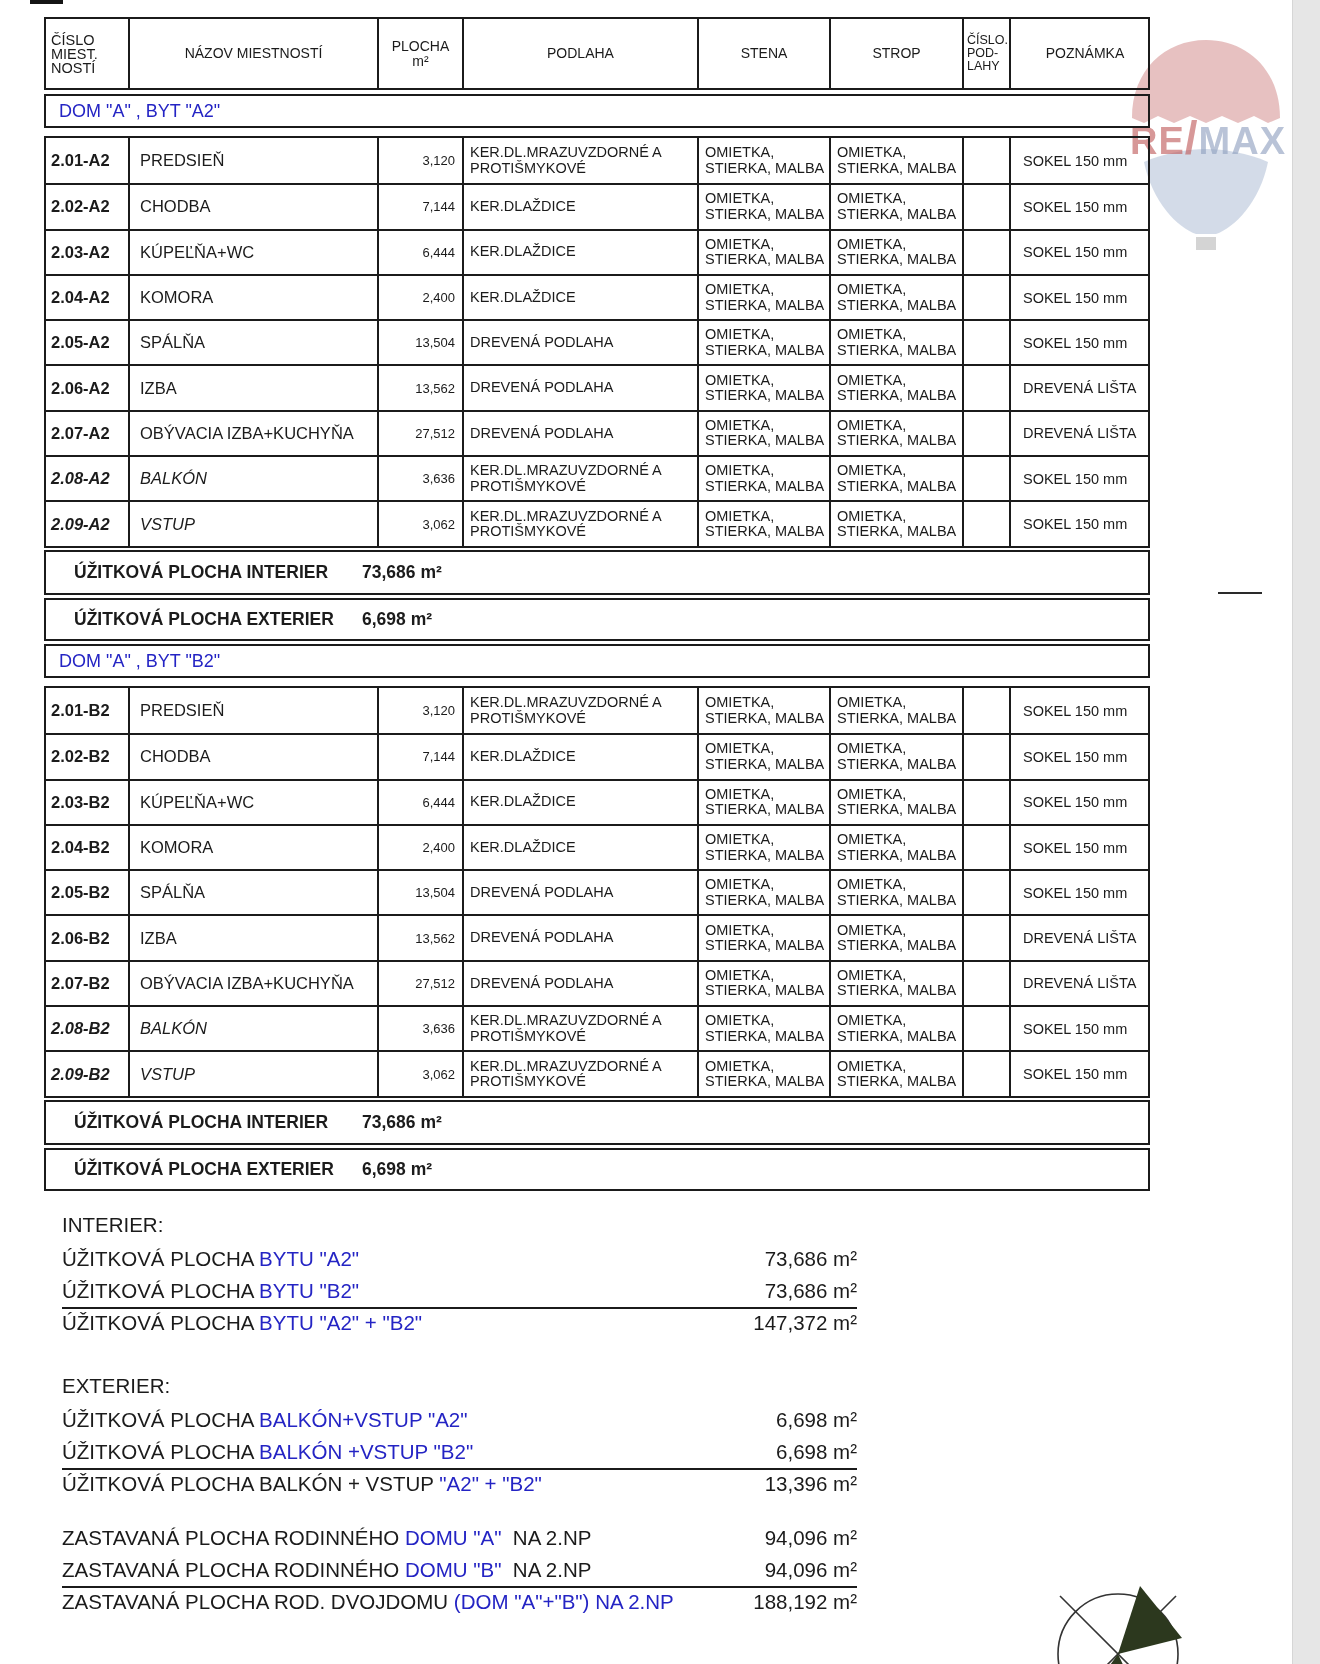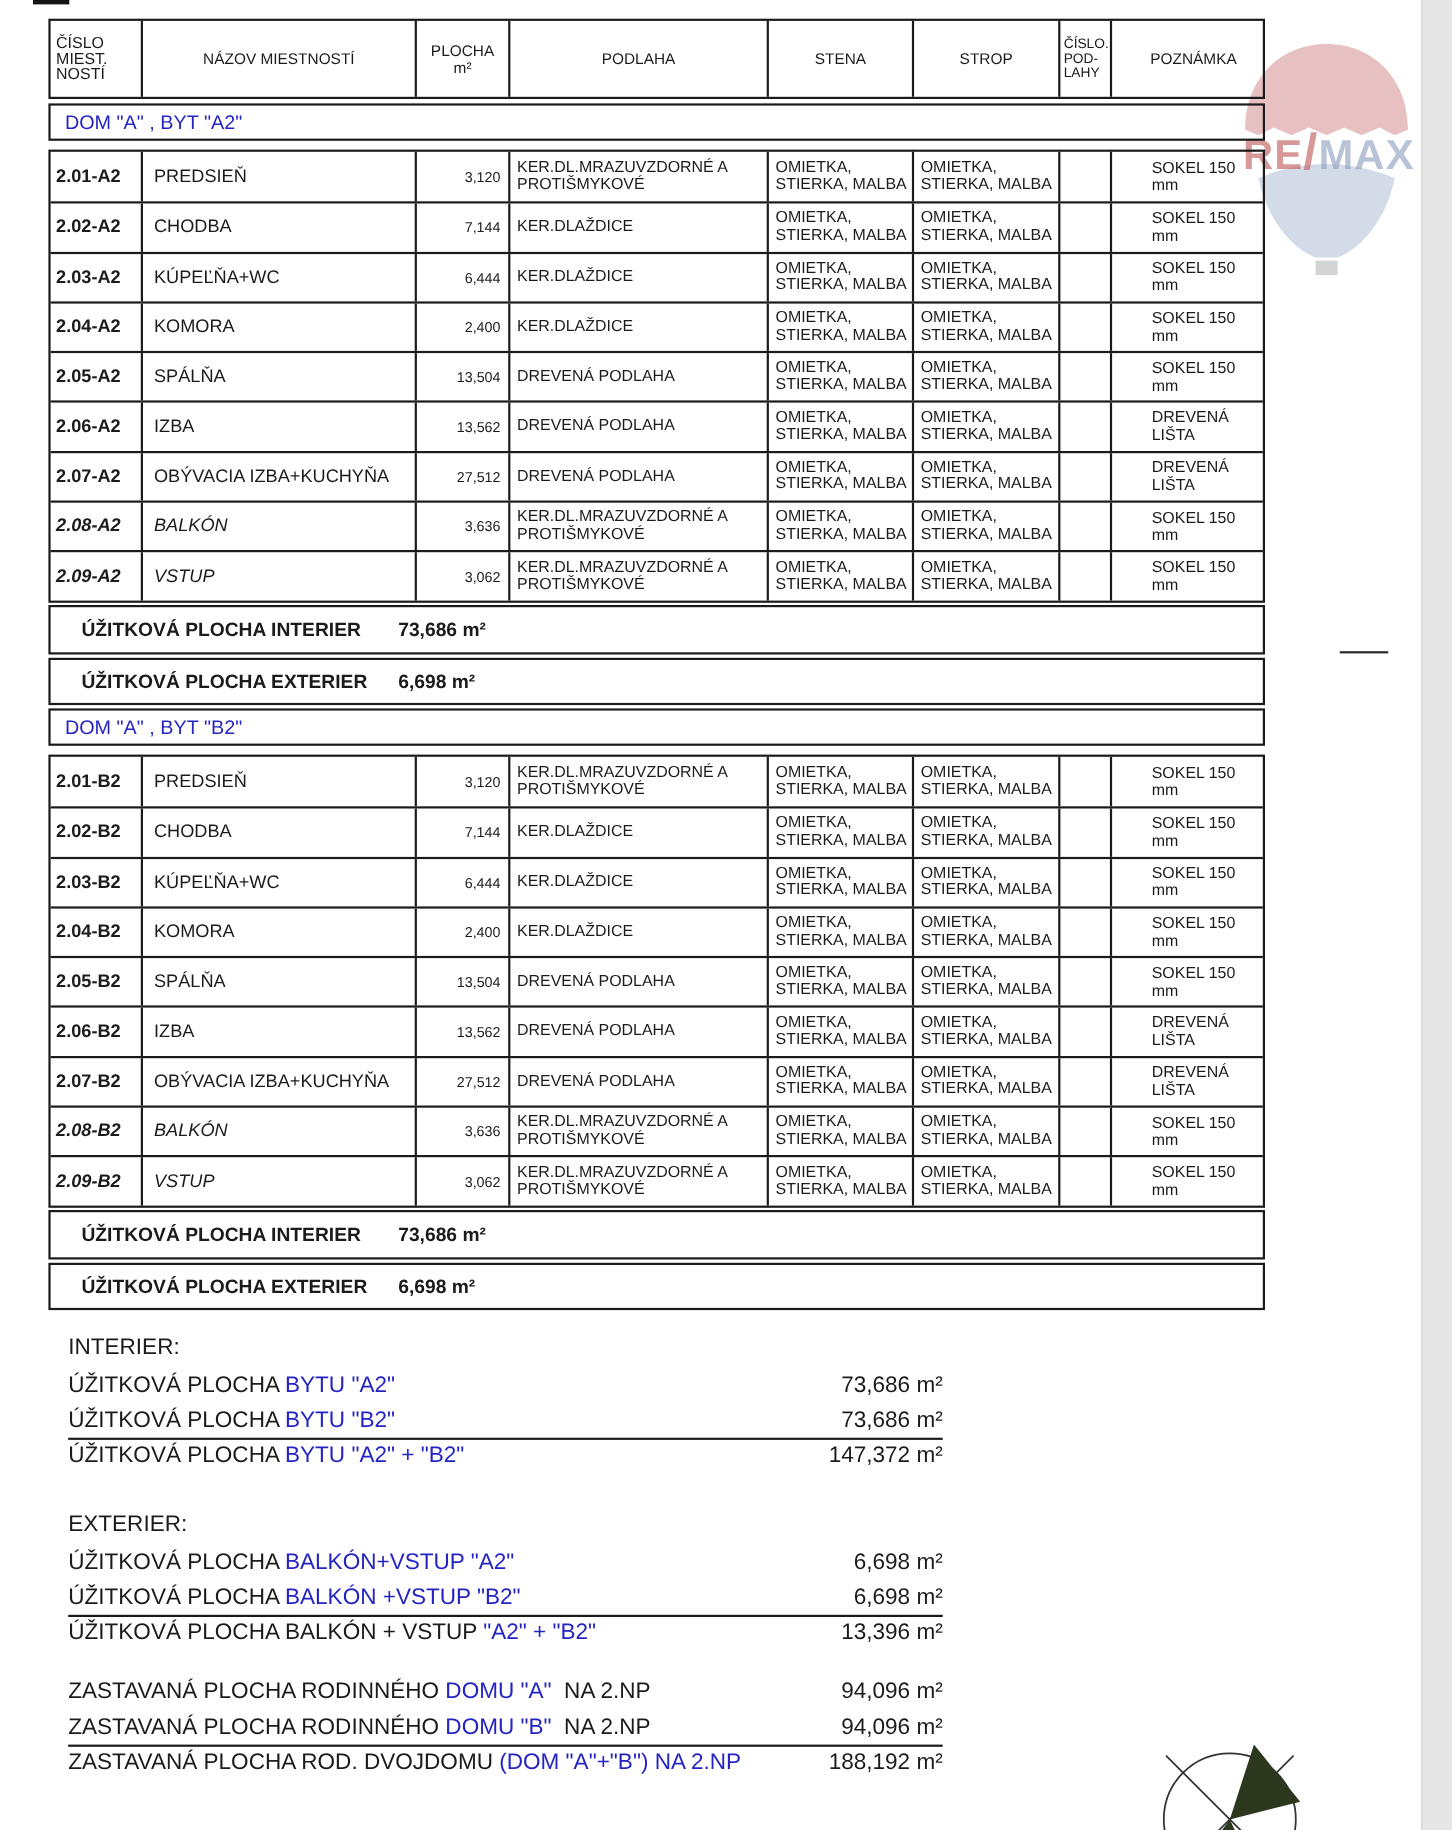--- a/index.html
+++ b/index.html
@@ -36,21 +36,21 @@
   .rows{border:2px solid var(--bd);box-sizing:border-box;}
   .r{display:grid;grid-template-columns:84px 249px 85px 235px 132px 133px 47px 1fr;height:45.3px;
      border-top:2px solid var(--bd);box-sizing:border-box;}
   .r:first-child{border-top:none;}
   .c{border-right:2px solid var(--bd);display:flex;flex-direction:column;justify-content:center;overflow:hidden;box-sizing:border-box;}
   .c:last-child{border-right:none;}
   .c.num{font-weight:bold;font-size:16.5px;padding-left:5px;}
   .c.name{font-size:16.5px;padding-left:10px;}
   .c.area{font-size:13px;align-items:flex-end;padding-right:7px;}
   .c.multi{font-size:14.5px;line-height:15.5px;padding-left:6px;}
-  .c.note{font-size:14.5px;padding-left:12px;margin-left:24px;}
+  .c.note{font-size:14.5px;padding-left:12px;}
   .r.it .num,.r.it .name{font-style:italic;}
   .u{text-underline-offset:2px;}
 
   .sum{height:45px;border:2px solid var(--bd);margin-top:2px;position:relative;display:flex;align-items:center;box-sizing:border-box;}
   .sum.second{margin-top:3px;height:43px;}
   .sum .sl{font-weight:bold;font-size:17.5px;margin-left:28px;white-space:pre;}
   .sum .sv{font-weight:bold;font-size:17.5px;position:absolute;left:316px;}
 
   .totals{position:absolute;left:62px;width:795px;z-index:2;font-size:20.5px;}
   #tot-0{top:1213px;} #tot-1{top:1374px;} #tot-2{top:1526px;}

